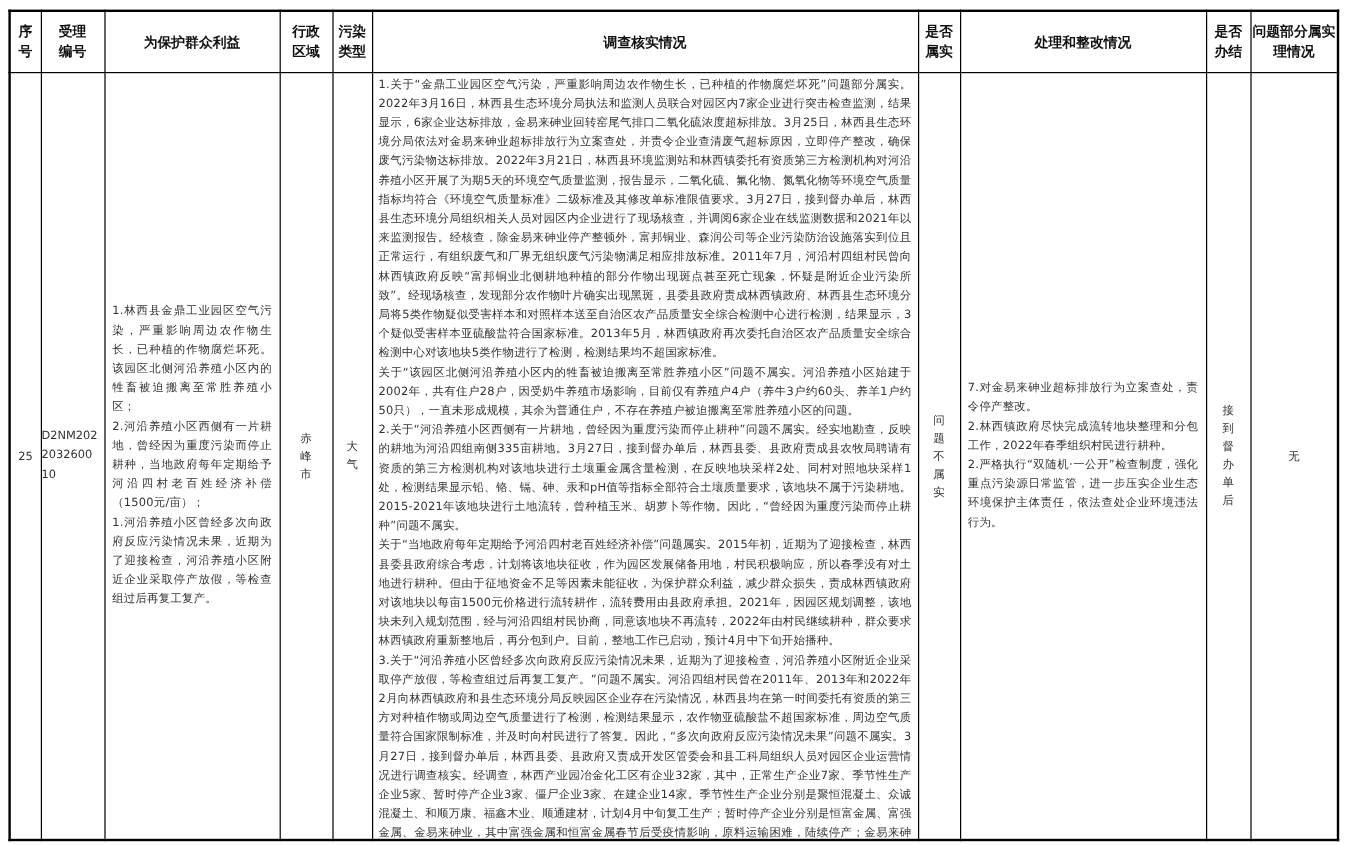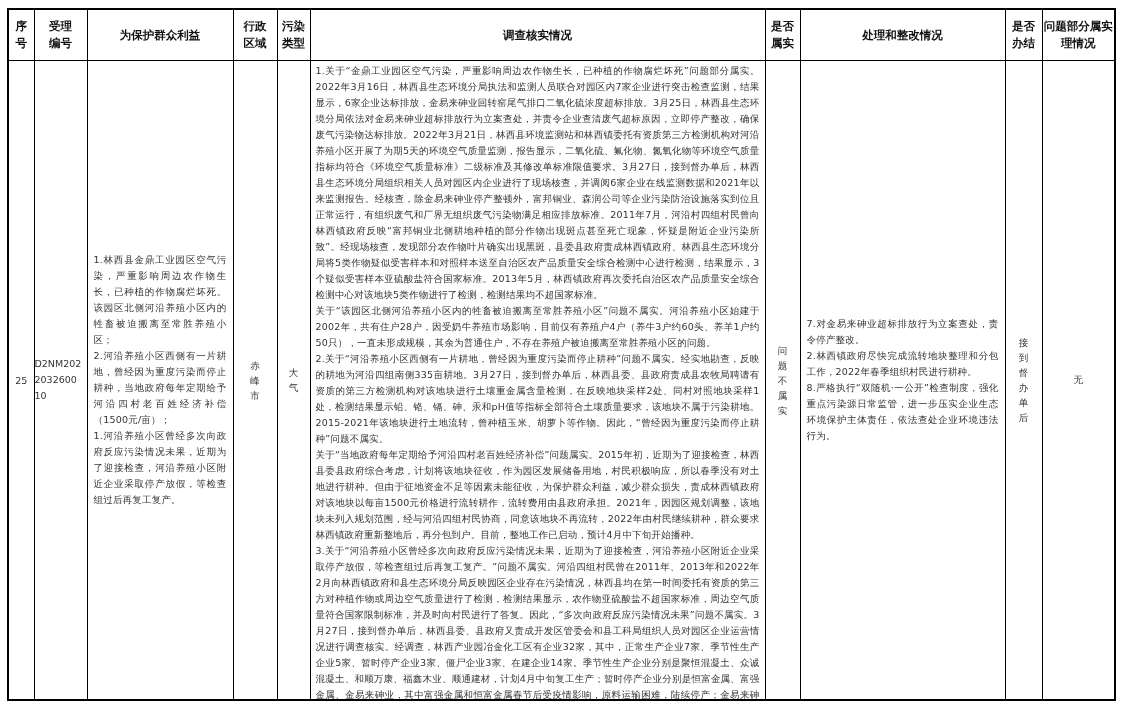--- a/index.html
+++ b/index.html
@@ -116,21 +116,21 @@
             <p>3.关于“河沿养殖小区曾经多次向政府反应污染情况未果，近期为了迎接检查，河沿养殖小区附近企业采取停产放假，等检查组过后再复工复产。”问题不属实。河沿四组村民曾在2011年、2013年和2022年2月向林西镇政府和县生态环境分局反映园区企业存在污染情况，林西县均在第一时间委托有资质的第三方对种植作物或周边空气质量进行了检测，检测结果显示，农作物亚硫酸盐不超国家标准，周边空气质量符合国家限制标准，并及时向村民进行了答复。因此，“多次向政府反应污染情况未果”问题不属实。3月27日，接到督办单后，林西县委、县政府又责成开发区管委会和县工科局组织人员对园区企业运营情况进行调查核实。经调查，林西产业园冶金化工区有企业32家，其中，正常生产企业7家、季节性生产企业5家、暂时停产企业3家、僵尸企业3家、在建企业14家。季节性生产企业分别是聚恒混凝土、众诚混凝土、和顺万康、福鑫木业、顺通建材，计划4月中旬复工生产；暂时停产企业分别是恒富金属、富强金属、金易来砷业，其中富强金属和恒富金属春节后受疫情影响，原料运输困难，陆续停产；金易来砷业因尾气存在超标排放行为，责令停产整改。因此，“为迎接检查而停产”问题不属实。</p>
           </div>
         </td>
         <td class="center">
           <span class="vtext">问题不属实</span>
         </td>
         <td>
           <div class="blk mid-wrap">
             <p>7.对金易来砷业超标排放行为立案查处，责令停产整改。</p>
             <p>2.林西镇政府尽快完成流转地块整理和分包工作，2022年春季组织村民进行耕种。</p>
-            <p>8.严格执行“双随机·一公开”检查制度，强化重点污染源日常监管，进一步压实企业生态环境保护主体责任，依法查处企业环境违法行为。</p>
+            <p>2.严格执行“双随机·一公开”检查制度，强化重点污染源日常监管，进一步压实企业生态环境保护主体责任，依法查处企业环境违法行为。</p>
           </div>
         </td>
         <td class="center">
           <span class="vtext">接到督办单后</span>
         </td>
         <td class="center">
           <span>无</span>
         </td>
       </tr>
     </tbody>

